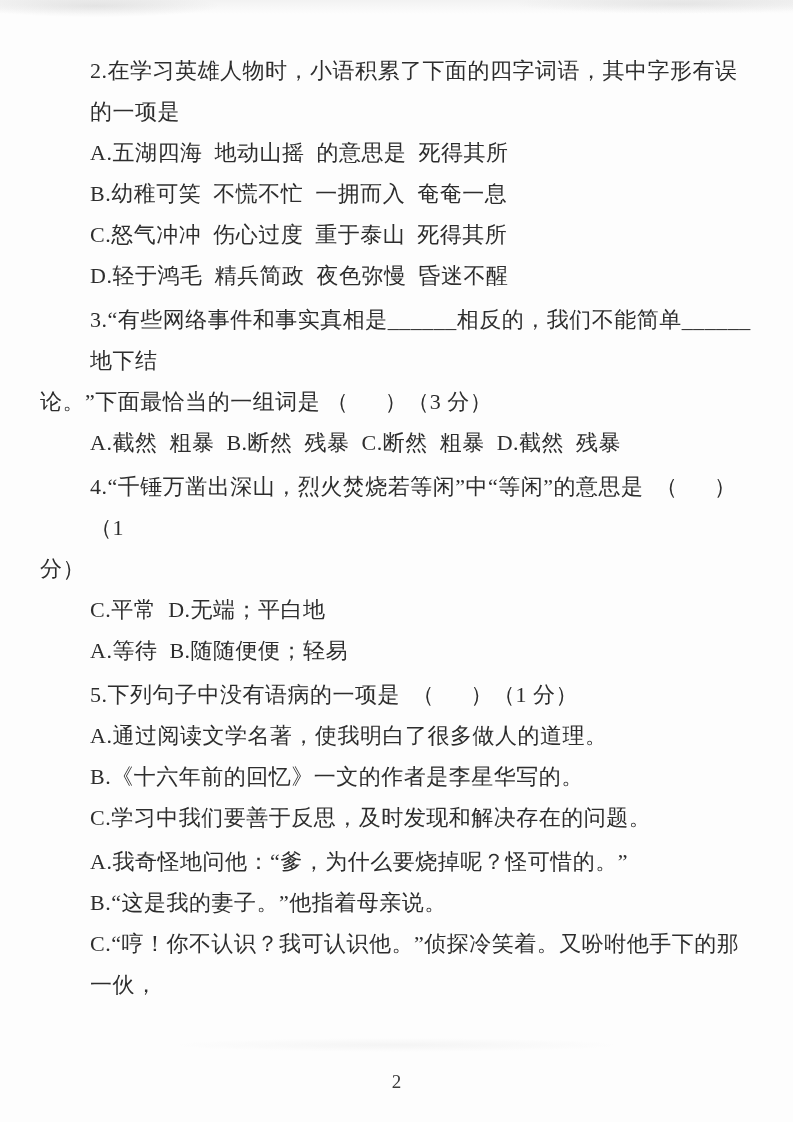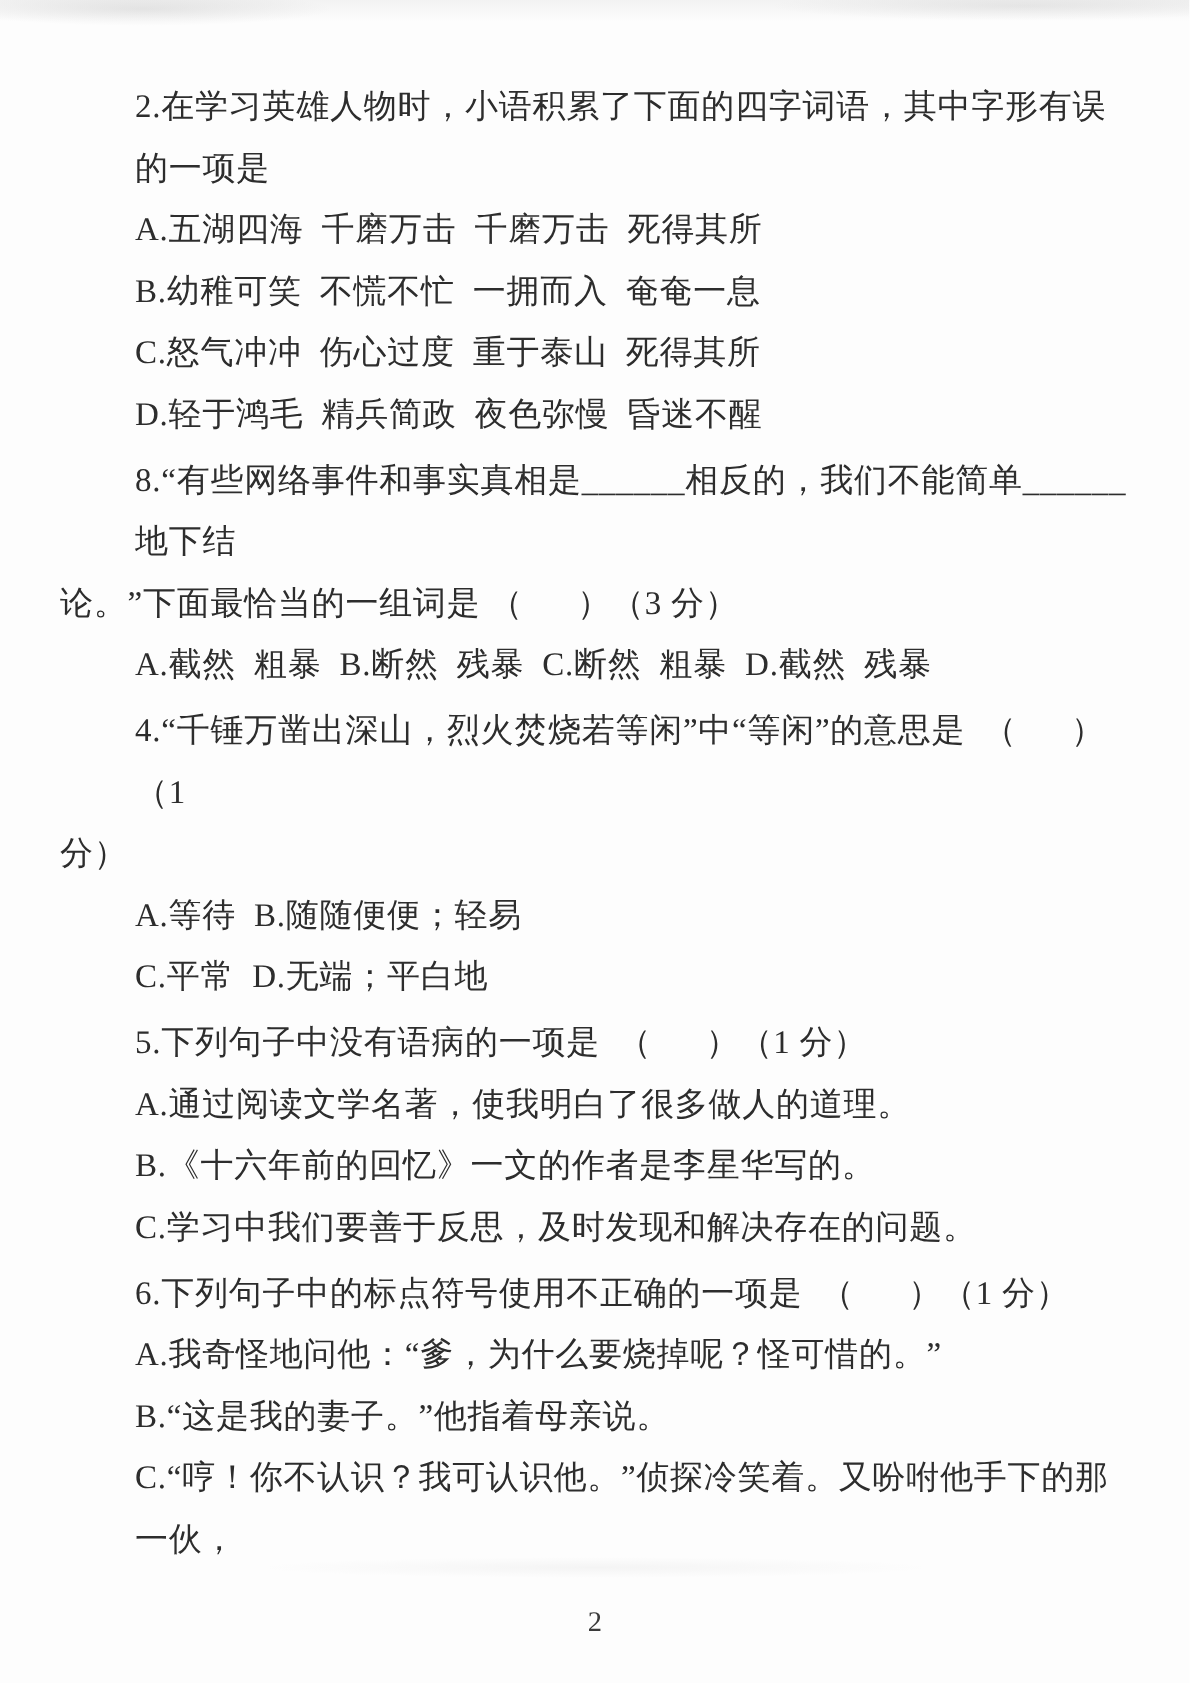--- a/index.html
+++ b/index.html
@@ -68,43 +68,42 @@
     color: #3a3a3a;
   }
 </style>
 </head>
 <body>
 
 <div class="page">
   <div class="content" id="content">
       <div class="question">
         <div class="line indent">2.在学习英雄人物时，小语积累了下面的四字词语，其中字形有误的一项是</div>
-        <div class="line indent">A.五湖四海  千磨万击  千磨万击  死得其所</div>
+        <div class="line indent">A.五湖四海  地动山摇  的意思是  死得其所</div>
         <div class="line indent">B.幼稚可笑  不慌不忙  一拥而入  奄奄一息</div>
         <div class="line indent">C.怒气冲冲  伤心过度  重于泰山  死得其所</div>
         <div class="line indent">D.轻于鸿毛  精兵简政  夜色弥慢  昏迷不醒</div>
       </div>
       <div class="question">
-        <div class="line indent">8.“有些网络事件和事实真相是______相反的，我们不能简单______地下结</div>
+        <div class="line indent">3.“有些网络事件和事实真相是______相反的，我们不能简单______地下结</div>
         <div class="line flush">论。”下面最恰当的一组词是 （      ）（3 分）</div>
         <div class="line indent">A.截然  粗暴  B.断然  残暴  C.断然  粗暴  D.截然  残暴</div>
       </div>
       <div class="question">
         <div class="line indent">4.“千锤万凿出深山，烈火焚烧若等闲”中“等闲”的意思是  （      ）（1</div>
         <div class="line flush">分）</div>
+        <div class="line indent">C.平常  D.无端；平白地</div>
         <div class="line indent">A.等待  B.随随便便；轻易</div>
-        <div class="line indent">C.平常  D.无端；平白地</div>
       </div>
       <div class="question">
         <div class="line indent">5.下列句子中没有语病的一项是  （      ）（1 分）</div>
         <div class="line indent">A.通过阅读文学名著，使我明白了很多做人的道理。</div>
         <div class="line indent">B.《十六年前的回忆》一文的作者是李星华写的。</div>
         <div class="line indent">C.学习中我们要善于反思，及时发现和解决存在的问题。</div>
       </div>
       <div class="question">
-        <div class="line indent">6.下列句子中的标点符号使用不正确的一项是  （      ）（1 分）</div>
         <div class="line indent">A.我奇怪地问他：“爹，为什么要烧掉呢？怪可惜的。”</div>
         <div class="line indent">B.“这是我的妻子。”他指着母亲说。</div>
         <div class="line indent">C.“哼！你不认识？我可认识他。”侦探冷笑着。又吩咐他手下的那一伙，</div>
       </div>
     </div>
   <div class="page-number">2</div>
 </div>
 
 </body></html>

